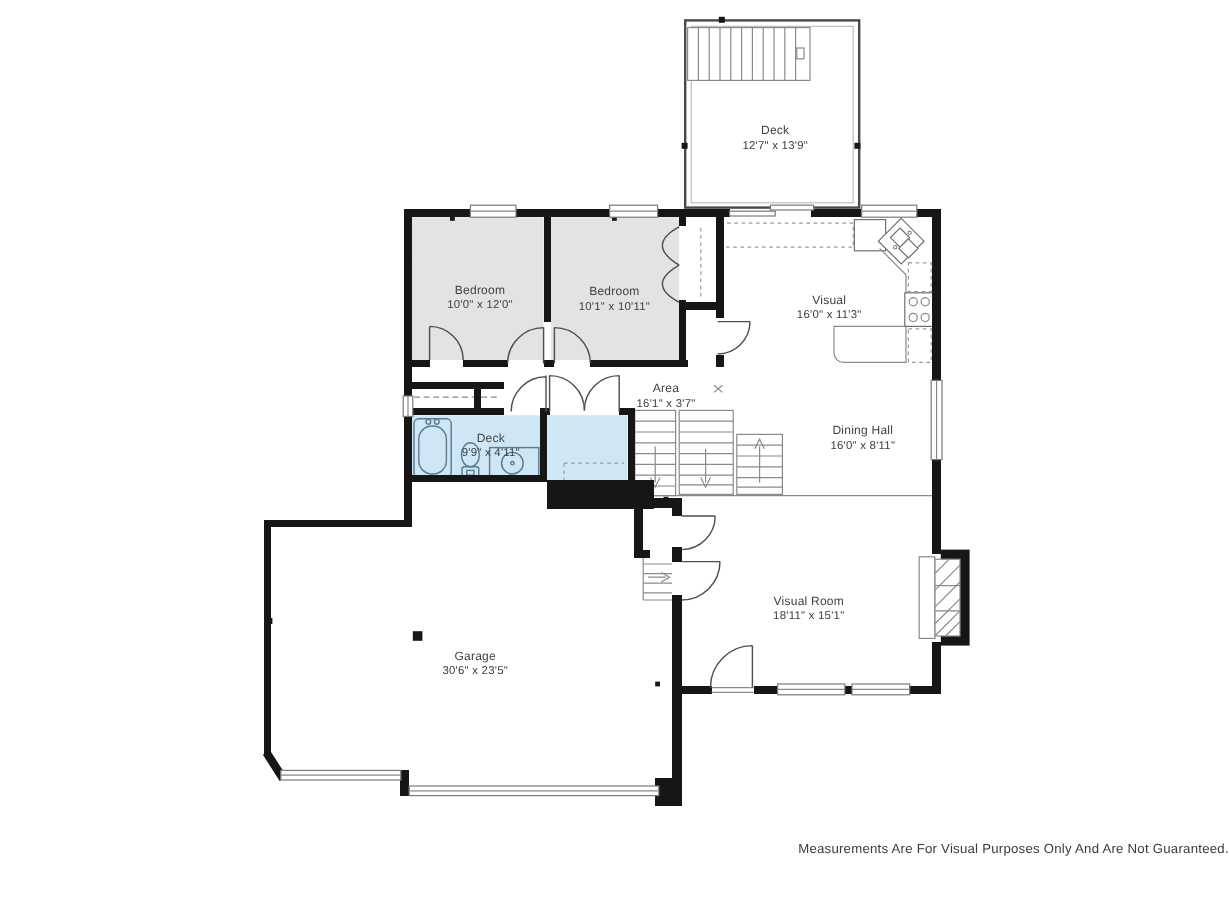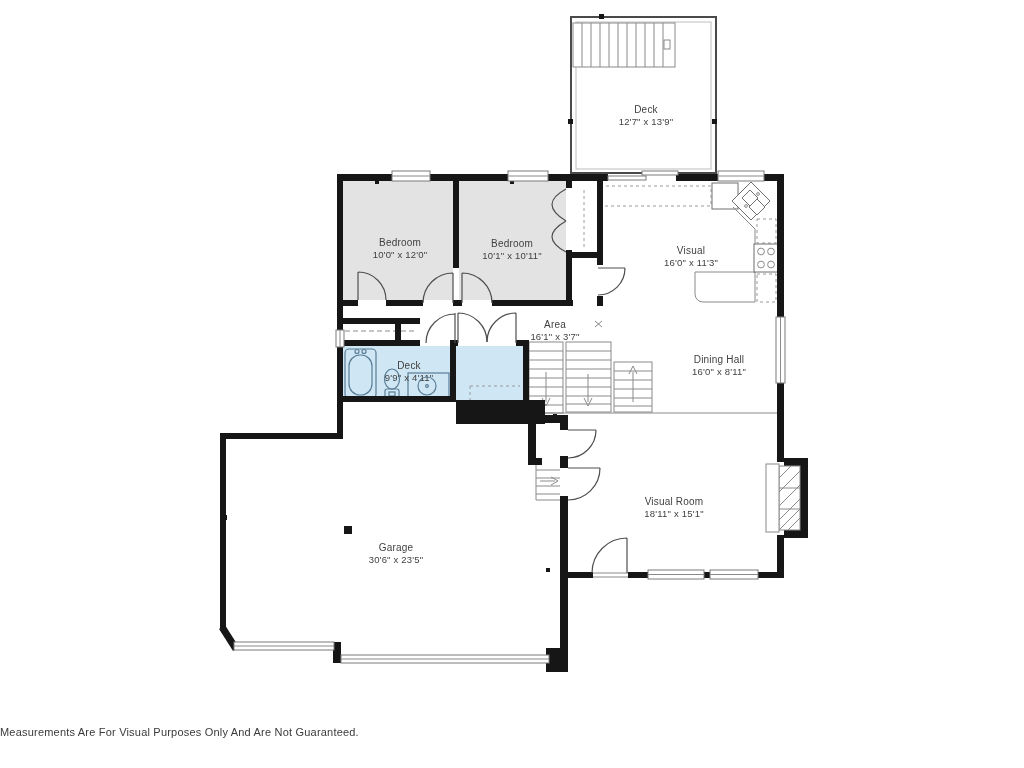--- a/index.html
+++ b/index.html
@@ -13,21 +13,21 @@
   .deckin{stroke:#bdbdbd;stroke-width:1;fill:none;}
   .door{stroke:#4f4f4f;stroke-width:1.2;fill:none;}
   .dash{stroke:#9a9a9a;stroke-width:1;fill:none;stroke-dasharray:3 3;}
   .fix{stroke:#5a7d96;stroke-width:1.2;fill:none;}
   .kfix{stroke:#6f6f6f;stroke-width:1;fill:#ffffff;}
   .win{stroke:#7a7a7a;stroke-width:1;fill:#ffffff;}
   .rlabel{position:absolute;transform:translate(-50%,0);text-align:center;white-space:nowrap;
           color:#3f3f3f;font-size:9.5px;line-height:1.3;letter-spacing:.2px;}
   .rname{font-size:10px;margin-top:12px;}
   .rdims{font-size:9.5px;}
-  #footer{position:absolute;left:0;right:0;top:726px;text-align:left;
+  #footer{position:absolute;left:0;right:0;top:702px;text-align:right;
           font-size:11px;color:#3a3a3a;letter-spacing:.2px;}
 </style>
 </head>
 <body>
 
 <div id="stage">
 
 <svg id="plan-svg" width="1024" height="768" viewBox="0 0 1024 768">
 
   <g>

